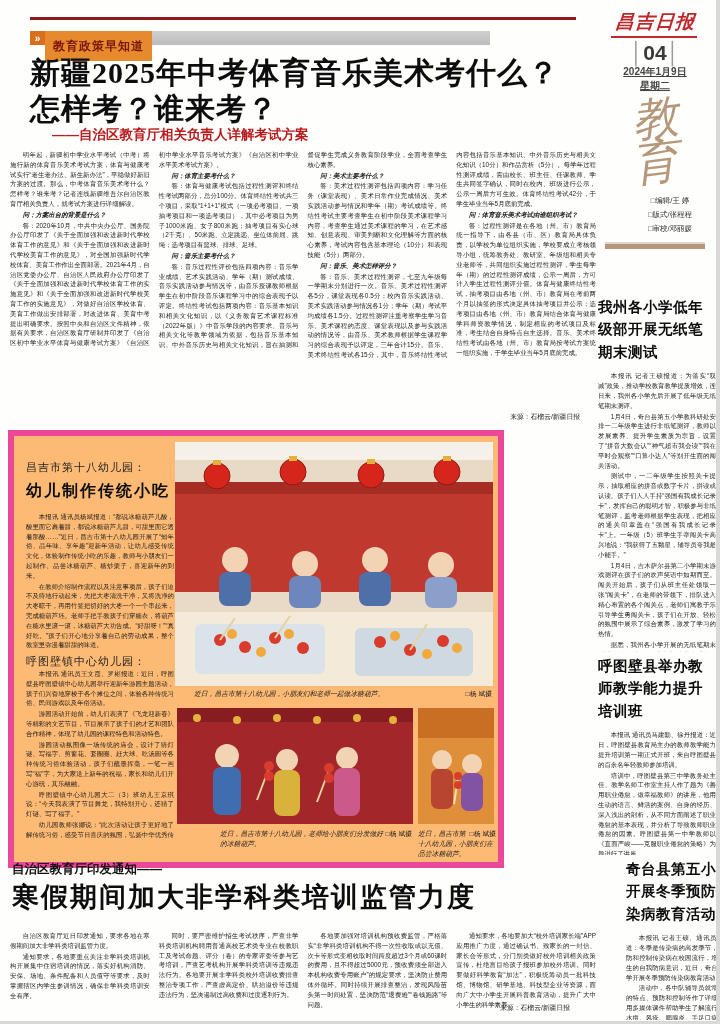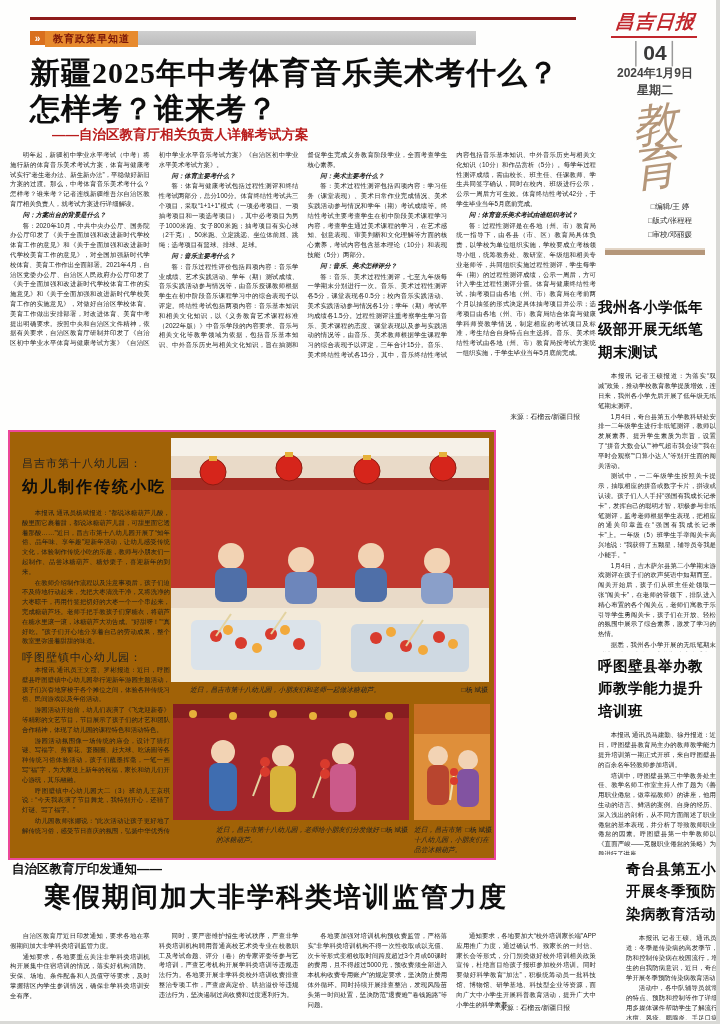--- a/index.html
+++ b/index.html
@@ -5,22 +5,22 @@
   html,body{margin:0;padding:0;}
   body{width:720px;height:1024px;background:#d9d9d6;font-family:"Liberation Sans",sans-serif;}
   #page{position:relative;width:716px;height:1021px;background:#fefefd;overflow:hidden;}
   .abs{position:absolute;}
 
   
   #top-rule{left:30px;top:17px;width:546px;height:3px;background:#8e1b1b;}
   #banner{left:30px;top:31px;height:14px;display:flex;align-items:stretch;}
   #banner .arrow-box{width:15px;background:#d96f1d;color:#fff;font-weight:bold;font-size:10px;
     display:flex;align-items:center;justify-content:center;}
-  #banner .badge{background:#e78a2e;color:#7a1608;font-weight:bold;font-size:10px;
-    display:flex;align-items:center;padding:8px 8px;letter-spacing:1px;}
+  #banner .badge{background:#e78a2e;color:#7a1608;font-weight:bold;font-size:12px;
+    display:flex;align-items:center;padding:15px 8px;letter-spacing:1px;}
   #banner .graybar{width:338px;background:linear-gradient(#cfcfcf,#bdbdbd);}
 
   
   .lead-h1{left:30px;font-family:"Liberation Serif",serif;font-weight:900;color:#0d0d0d;
     font-size:30px;letter-spacing:1px;white-space:nowrap;}
   #lead-sub{left:52px;top:126px;font-size:13.5px;font-weight:bold;color:#b91c1c;}
 
   
   .smalltxt{font-size:6.4px;line-height:1.53;color:#1c1c1c;text-align:justify;}
   .para{margin:0 0 1px;text-indent:2em;}
@@ -30,29 +30,29 @@
   #lead-body{left:10px;top:150px;width:586px;height:266px;column-count:4;column-gap:9px;overflow:hidden;}
   #lead-source{left:410px;top:412px;width:170px;}
 
   
   #masthead{left:598px;top:8px;width:114px;text-align:center;}
   #paper-name{font-family:"Liberation Serif",serif;font-weight:bold;font-style:italic;
     color:#c1272d;font-size:19px;letter-spacing:1px;border-bottom:2px solid #c1272d;
     display:inline-block;padding:1px 3px;transform:skewX(-4deg);}
   #page-number{margin-top:3px;font-size:21px;color:#3a3a3a;font-weight:bold;}
   #page-number .bar{color:#9a9a9a;font-weight:normal;}
-  .mast-date{font-size:12px;color:#444;font-weight:bold;line-height:1.4;}
+  .mast-date{font-size:10px;color:#444;font-weight:bold;line-height:1.4;text-decoration:underline;}
   #calligraphy{margin-top:4px;font-family:"Liberation Serif",serif;font-style:italic;
     color:#b5977a;font-size:46px;line-height:0.95;}
   #calligraphy div{transform:rotate(-7deg);}
   #credits{margin-top:10px;text-align:center;padding-left:30px;font-size:7.5px;color:#333;line-height:1.85;}
   #mast-bar{margin:6px auto 0;width:100px;height:5px;background:#b5977a;border-top:2px solid #e2d5c6;}
 
   
-  #kg-box{left:8px;top:430px;width:484px;height:426px;border:2px solid #ec4899;background:#a16207;}
+  #kg-box{left:8px;top:430px;width:484px;height:426px;border:6px solid #ec4899;background:#fdba74;}
   .kg-article{position:absolute;left:12px;width:148px;}
   .kg-kicker{font-size:11px;color:#222;font-family:"Liberation Serif",serif;letter-spacing:1px;}
   .kg-headline{font-size:16px;font-weight:900;color:#0d0d0d;font-family:"Liberation Serif",serif;
     letter-spacing:2px;margin:6px 0 10px;}
   .kg-body{overflow:hidden;}
   #kg-a0{top:24px;} #kg-a0 .kg-body{max-height:138px;}
   #kg-a1{top:218px;} #kg-a1 .kg-body{max-height:172px;}
 
   .photo{position:absolute;overflow:hidden;background:#eee;}
   .caption{position:absolute;font-size:6.8px;font-style:italic;color:#222;line-height:1.5;}
@@ -63,21 +63,21 @@
   .side-article{position:absolute;left:0;width:118px;overflow:hidden;}
   .side-headline{font-size:14.5px;font-weight:900;color:#0d0d0d;line-height:1.55;
     font-family:"Liberation Serif",serif;letter-spacing:0.5px;margin:0 0 8px;}
   #side-a0{top:0;height:356px;}
   #side-a1{top:359px;height:200px;}
   #side-a2{top:562px;height:162px;margin-left:28px;}
 
   
   #notice-kicker{left:12px;top:861px;font-size:12.5px;font-weight:bold;color:#111;}
   #notice-headline{left:12px;top:879px;font-family:"Liberation Serif",serif;font-weight:900;
-    color:#0d0d0d;font-size:27px;letter-spacing:2px;white-space:nowrap;margin-left:32px;}
+    color:#0d0d0d;font-size:27px;letter-spacing:2px;white-space:nowrap;}
   #notice-body{left:10px;top:931px;width:586px;height:84px;column-count:4;column-gap:9px;overflow:hidden;}
   #notice-source{left:400px;top:1003px;width:170px;}
 </style>
 </head>
 <body>
 
 <div id="page">
 
   <div class="abs" id="top-rule"></div>
 

